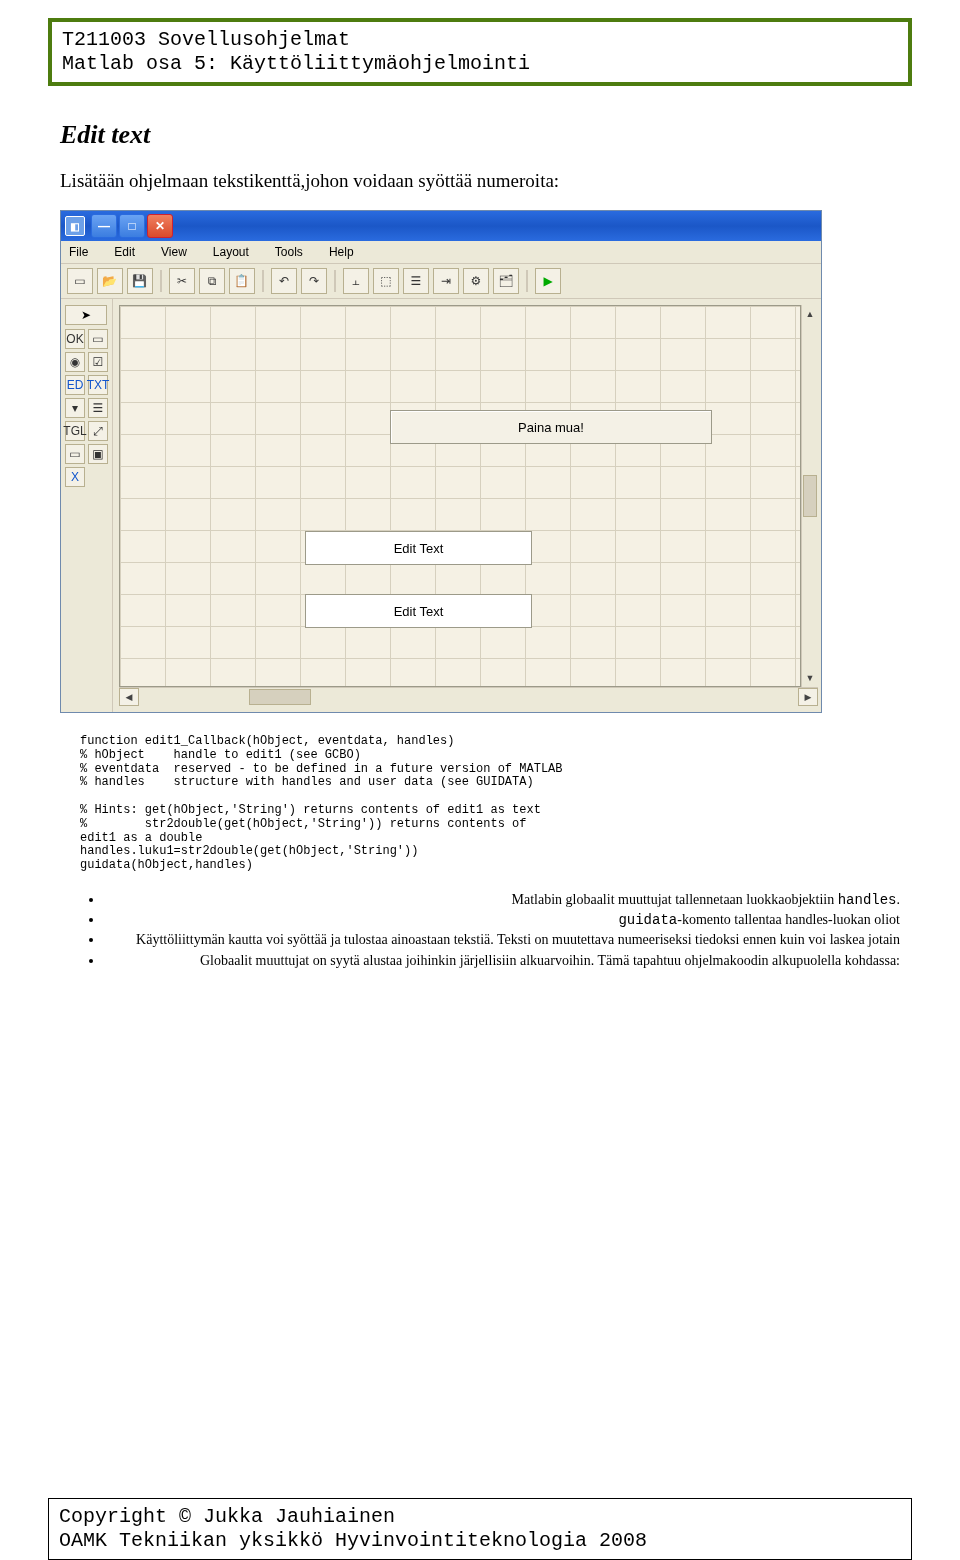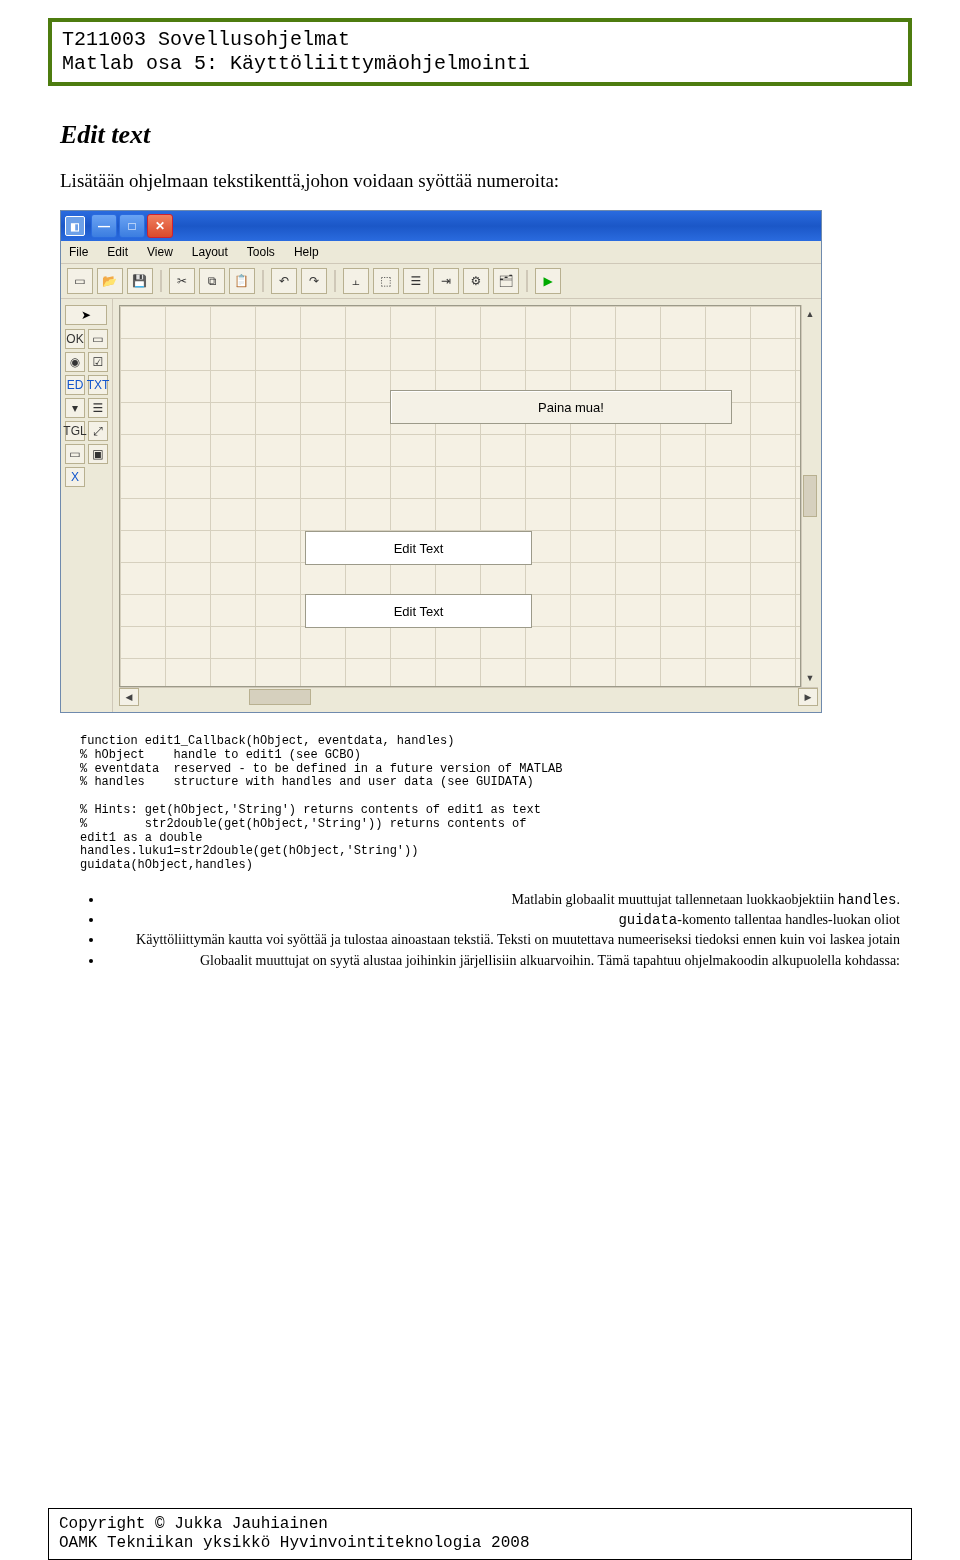--- a/index.html
+++ b/index.html
@@ -67,21 +67,21 @@
     width: 24px; height: 22px;
     background: linear-gradient(#6aa3f3,#3b7de0);
     border: 1px solid #2a6bdf;
     border-radius: 3px;
     color:#fff;
     display:flex;align-items:center;justify-content:center;
     font-size:12px;
   }
   .winbtn.close { background: linear-gradient(#f08060,#d94a2a); border-color:#c23; }
   .menubar {
-    display:flex; gap:19px;
+    display:flex; gap:26px;
     padding: 4px 8px;
     background:#ece9d8;
     border-bottom:1px solid #cfc8b8;
   }
   .menubar span { cursor:default; }
   .toolbar {
     display:flex; gap:4px;
     padding: 4px 6px;
     background:#ece9d8;
     border-bottom:1px solid #cfc8b8;
@@ -145,21 +145,21 @@
     text-align:right;
   }
   ul.bullets li { margin-bottom:2px; }
   .mono { font-family:"Courier New",monospace; }
   .footer-box {
     position:absolute;
     bottom:18px;left:48px;right:48px;
     border:1px solid #000;
     padding:6px 10px;
     font-family:"Courier New",monospace;
-    font-size:16px;
+    font-size:20px;
     line-height:1.2;
   }
 </style>
 </head>
 <body>
 
 <div class="page">
 
   <div class="header-box">
     <div>T211003 Sovellusohjelmat</div>
@@ -225,21 +225,21 @@
           <div class="pbtn">TGL</div>
           <div class="pbtn">⤢</div>
           <div class="pbtn">▭</div>
           <div class="pbtn">▣</div>
           <div class="pbtn" style="color:#15c">X</div>
         </div>
       </div>
       <div class="canvas-wrap">
         <div style="display:flex;">
           <div class="canvas">
-            <div class="btn-ui" style="left:270px;top:84px;width:320px;height:32px;padding-left:20px;">
+            <div class="btn-ui" style="left:270px;top:104px;width:320px;height:32px;">
               <span>Paina mua!</span>
             </div>
             <div class="btn-ui" style="left:185px;top:225px;width:225px;height:32px;background:#fff;">
               <span>Edit Text</span>
             </div>
             <div class="btn-ui" style="left:185px;top:288px;width:225px;height:32px;background:#fff;">
               <span>Edit Text</span>
             </div>
           </div>
           <div class="scrollbar-v">

